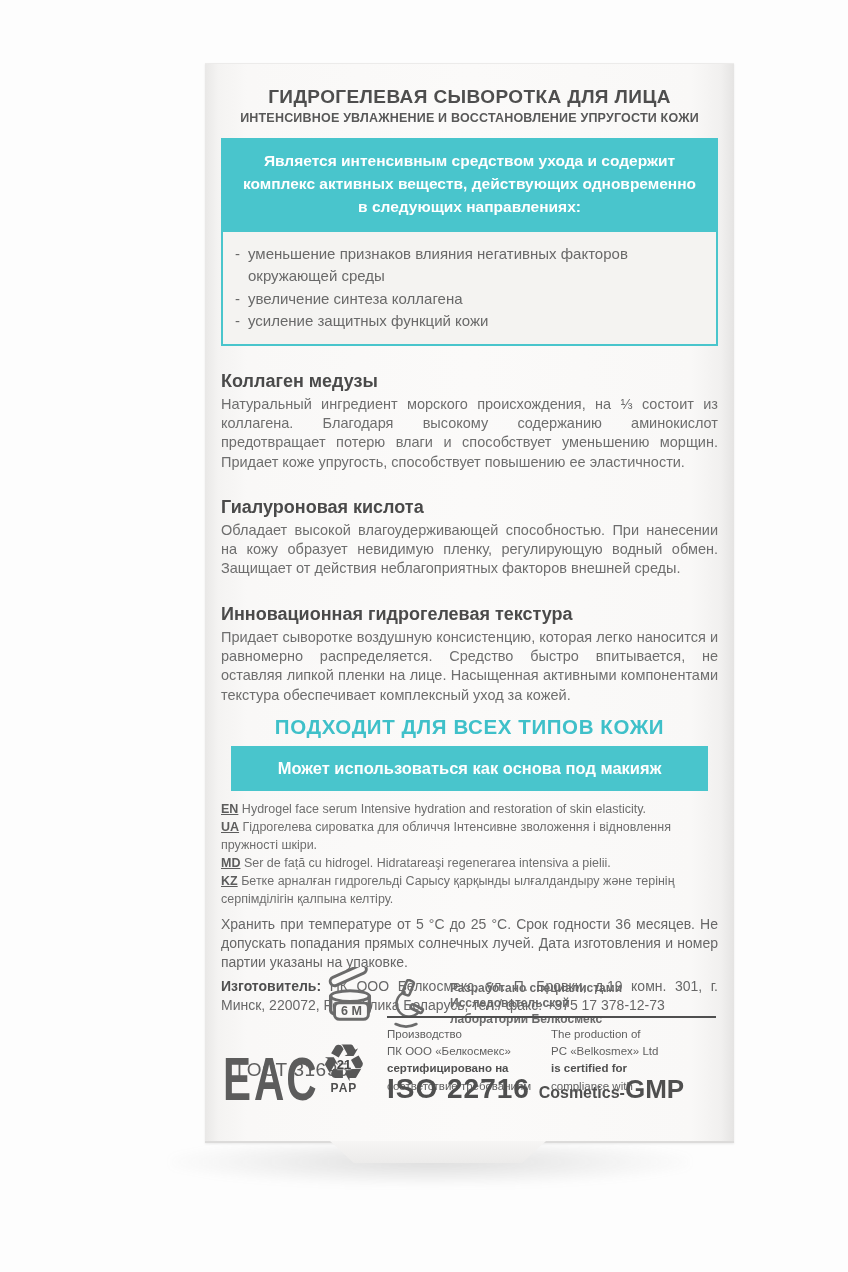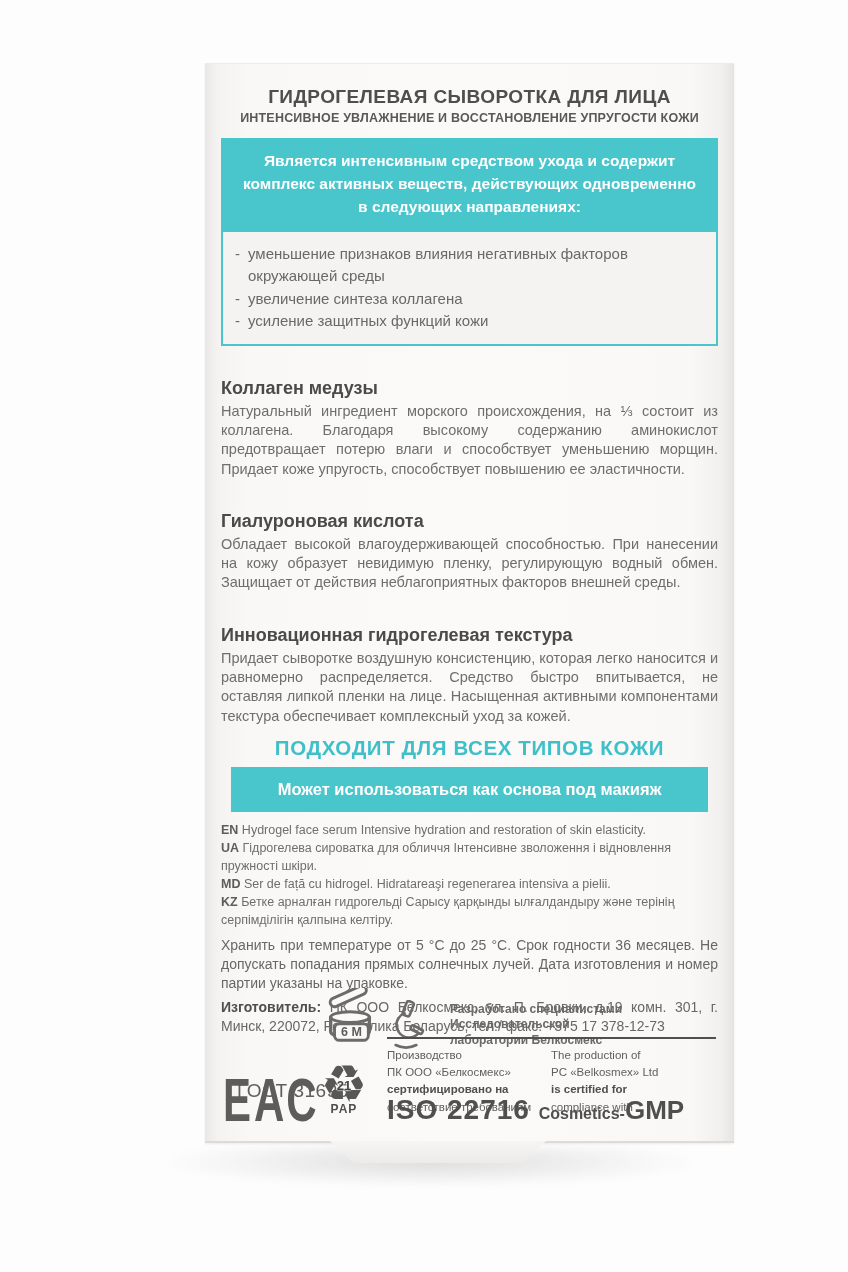--- a/index.html
+++ b/index.html
@@ -39,32 +39,32 @@
   .intro-box{
     margin:13px 0 0;background:#49c5cc;color:#fff;
     padding:11px 20px;text-align:center;font-weight:bold;font-size:15.5px;line-height:1.5;
   }
   .benefits{
     border:2px solid #49c5cc;background:#f4f3f1;
     padding:11px 12px;color:#696969;font-size:15px;line-height:1.5;
   }
   .b-item{display:flex;}
   .b-item .dash{width:13px;flex:0 0 13px;}
-  .section-head{margin:32px 0 0;font-size:18px;font-weight:bold;color:#4a4a4a;line-height:1.2;}
+  .section-head{margin:25px 0 0;font-size:18px;font-weight:bold;color:#4a4a4a;line-height:1.2;}
   .section-body{margin:3px 0 0;font-size:14.5px;color:#6e6e6e;line-height:1.32;text-align:justify;}
   .suitable{
     margin:10px 0 0;text-align:center;font-size:20.5px;font-weight:bold;
     color:#3fc0c9;letter-spacing:.6px;
   }
   .makeup-box{
     margin:7px 10px 0;background:#49c5cc;color:#fff;text-align:center;
     font-weight:bold;font-size:16.5px;padding:13px 0;
   }
   .languages{margin:9px 0 0;font-size:12.5px;color:#6e6e6e;line-height:1.44;}
-  .lang-code{font-weight:bold;color:#5c5c5c;}
+  .lang-code{font-weight:bold;color:#5c5c5c;text-decoration:underline;}
   .storage{margin:7px 0 0;font-size:14px;color:#676767;line-height:1.36;text-align:justify;}
   .manufacturer{margin:5px 0 0;font-size:14px;color:#676767;line-height:1.36;text-align:justify;}
   .manufacturer .mlabel{font-weight:bold;color:#4f4f4f;}
   .dev-row{
     display:flex;align-items:flex-start;gap:24px;
     margin:-36px 0 0 165px;height:50px;
   }
   .dev-text{font-size:12px;font-weight:bold;color:#6a6a6a;line-height:1.3;padding-top:2px;}
   .bottom-grid{position:relative;height:118px;margin-top:0;}
   .gost{position:absolute;left:16px;top:-16px;font-size:19px;color:#5e5e5e;letter-spacing:.5px;margin-top:46px;}

